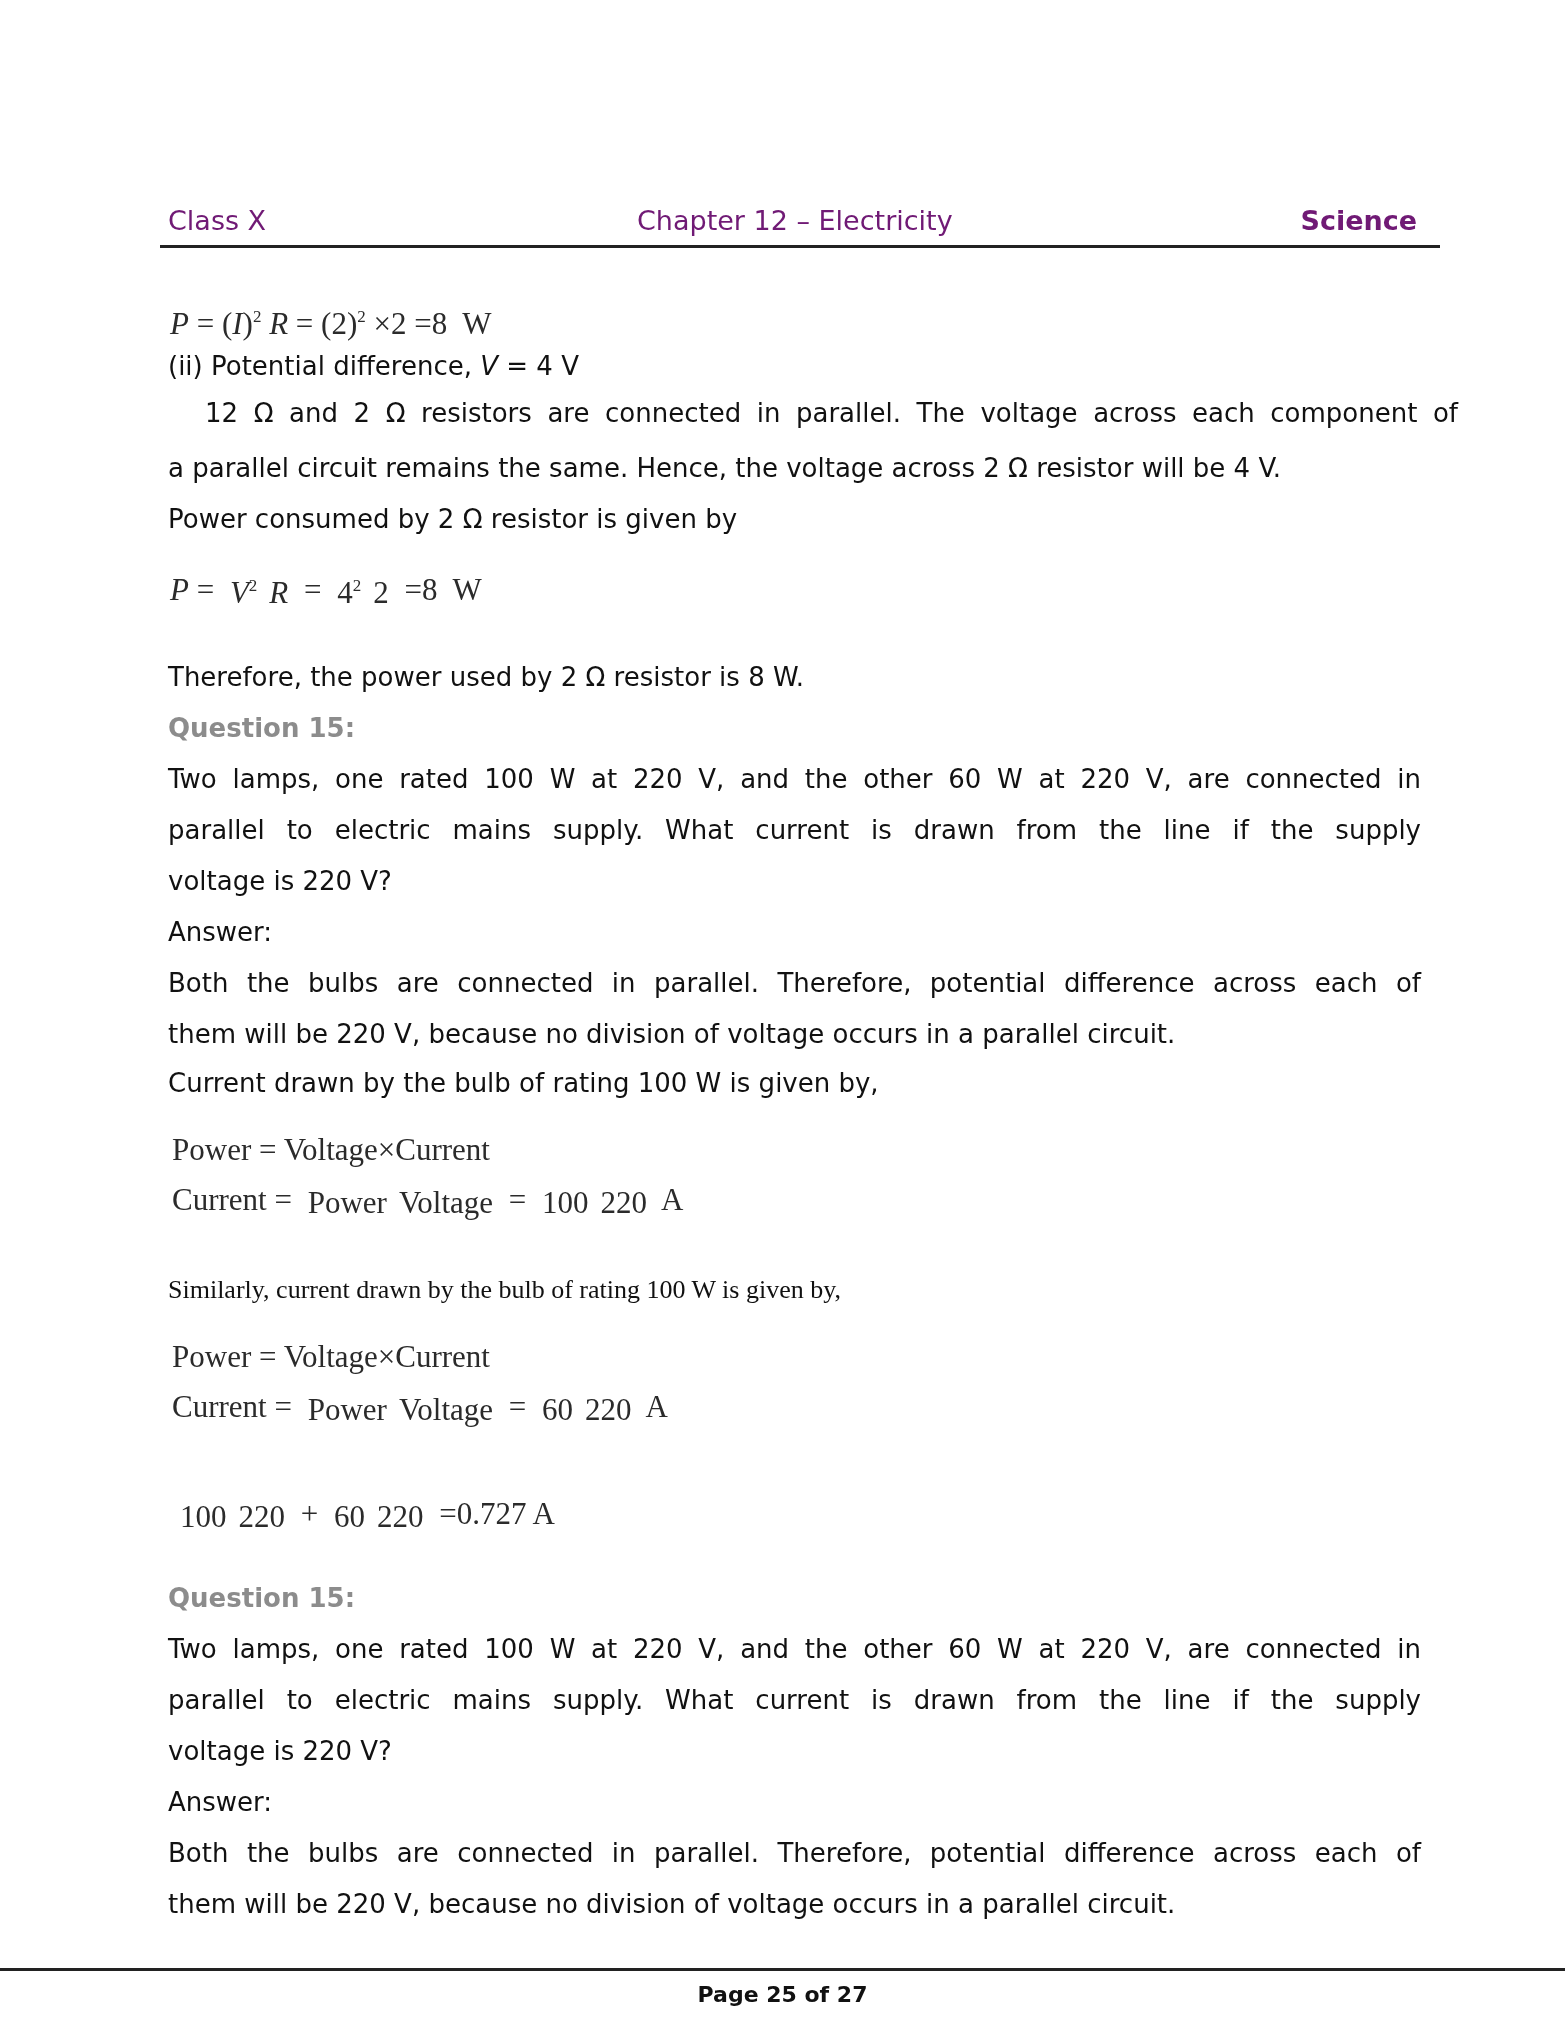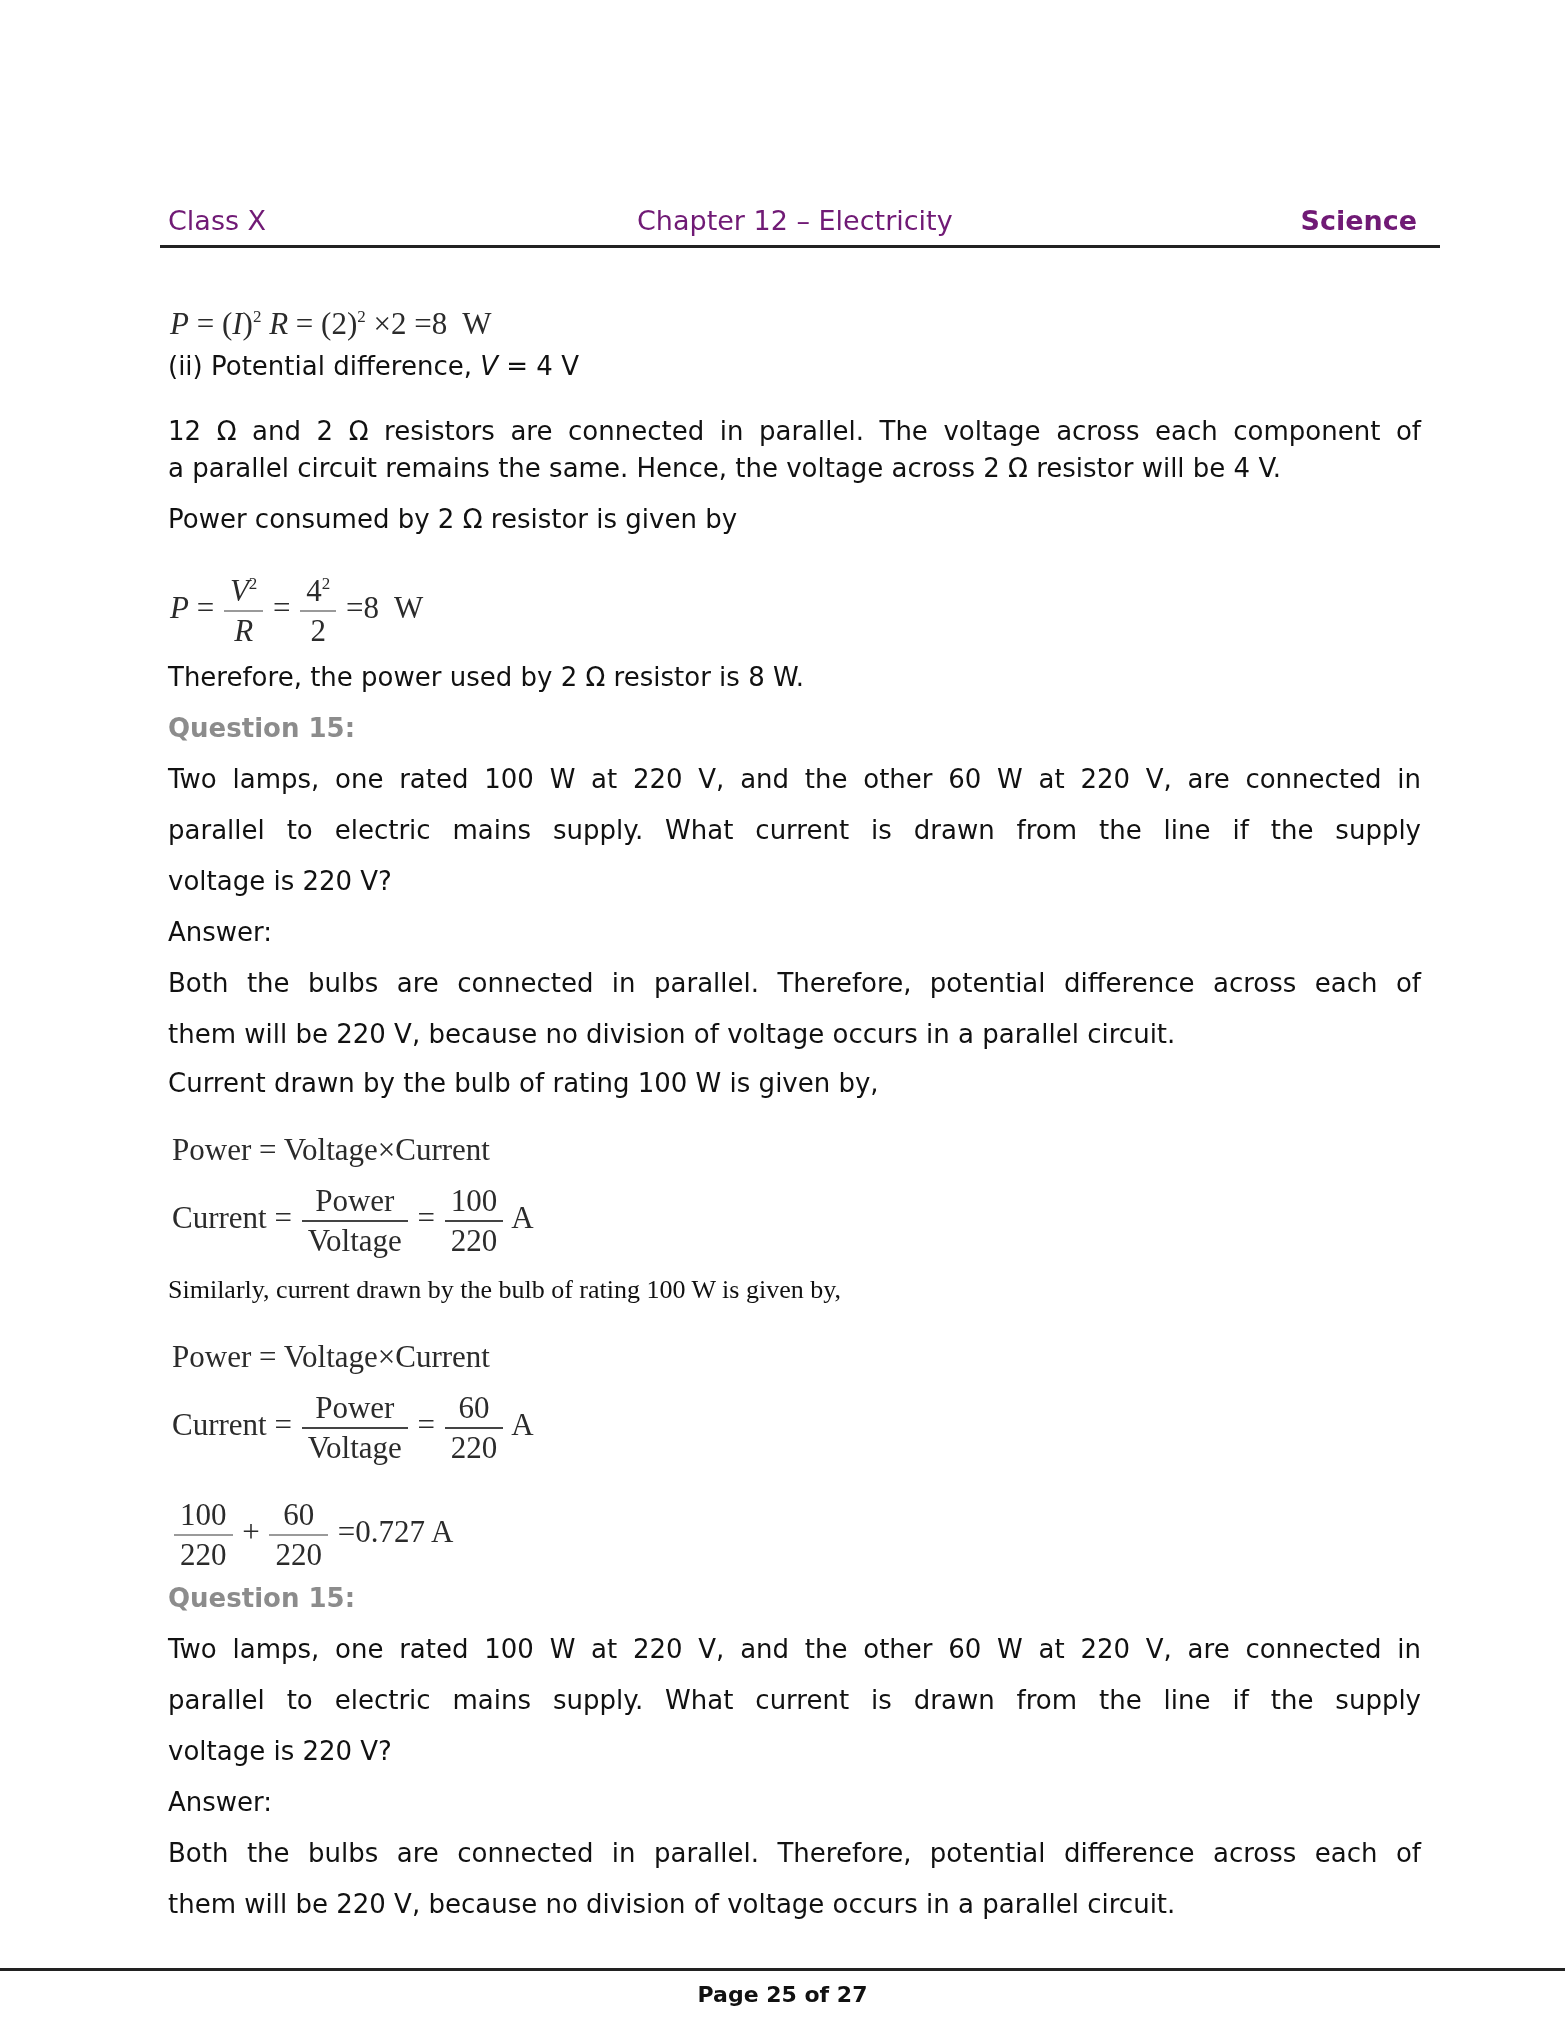--- a/index.html
+++ b/index.html
@@ -10,21 +10,21 @@
   .hdr-left { left: 168px; }
   .hdr-center { left: 637px; }
   .hdr-right { right: 148px; font-weight: bold; }
   .rule-top { left: 160px; width: 1280px; top: 245px; height: 3px; background: #222; }
   .line { left: 168px; width: 1253px; font-size: 26px; line-height: 34px; white-space: nowrap; }
   .just { text-align: justify; text-align-last: justify; white-space: normal; }
   .qhead { font-weight: bold; color: #8c8c8c; }
   .math { font-family: "Liberation Serif", "DejaVu Serif", serif; color: #2b2b2b; font-size: 31px; white-space: nowrap; margin-top: 16px; }
   .math i { font-style: italic; }
   .math sup { font-size: 17px; vertical-align: 12px; line-height: 0; }
-  .frac { display: inline-flex; flex-direction: column; align-items: center; vertical-align: middle; margin: 0 2px; }
+  .frac { display: inline-flex; flex-direction: row; align-items: center; vertical-align: middle; margin: 0 2px; }
   .frac .num, .frac .den { line-height: 38px; padding: 0 6px; }
   .frac .bar { height: 2px; background: #9a9a9a; align-self: stretch; }
   .frac.dark .bar { background: #444; }
   .rule-bottom { left: 0; width: 1565px; top: 1968px; height: 3px; background: #222; }
   .footer { left: 0; width: 1565px; top: 1981px; text-align: center; font-weight: bold; font-size: 22px; line-height: 28px; color: #111; }
 </style>
 </head>
 <body>
 
 <div class="abs hdr hdr-left">Class X</div>
@@ -40,21 +40,21 @@
   <span>=</span>
   <span>(2)</span><sup>2</sup>
   <span>×2</span>
   <span style="white-space:pre;">=8  W</span>
 </div>
 
 <div class="abs line" style="top:349px;">
   <span style="white-space:pre;">(ii) Potential difference, </span><i>V</i><span style="white-space:pre;"> = 4 V</span>
 </div>
 
-<div class="abs line just" style="top:414px;">12 Ω and 2 Ω resistors are connected in parallel. The voltage across each component of</div>
+<div class="abs line just" style="top:396px;margin-left:37px;">12 Ω and 2 Ω resistors are connected in parallel. The voltage across each component of</div>
 <div class="abs line" style="top:451px;">a parallel circuit remains the same. Hence, the voltage across 2 Ω resistor will be 4 V.</div>
 <div class="abs line" style="top:502px;">Power consumed by 2 Ω resistor is given by</div>
 
 <div class="abs math" style="left:170px; top:556px;">
   <i>P</i>
   <span>=</span>
   <span class="frac">
     <span class="num"><i>V</i><sup>2</sup></span>
     <span class="bar"></span>
     <span class="den"><i>R</i></span>

